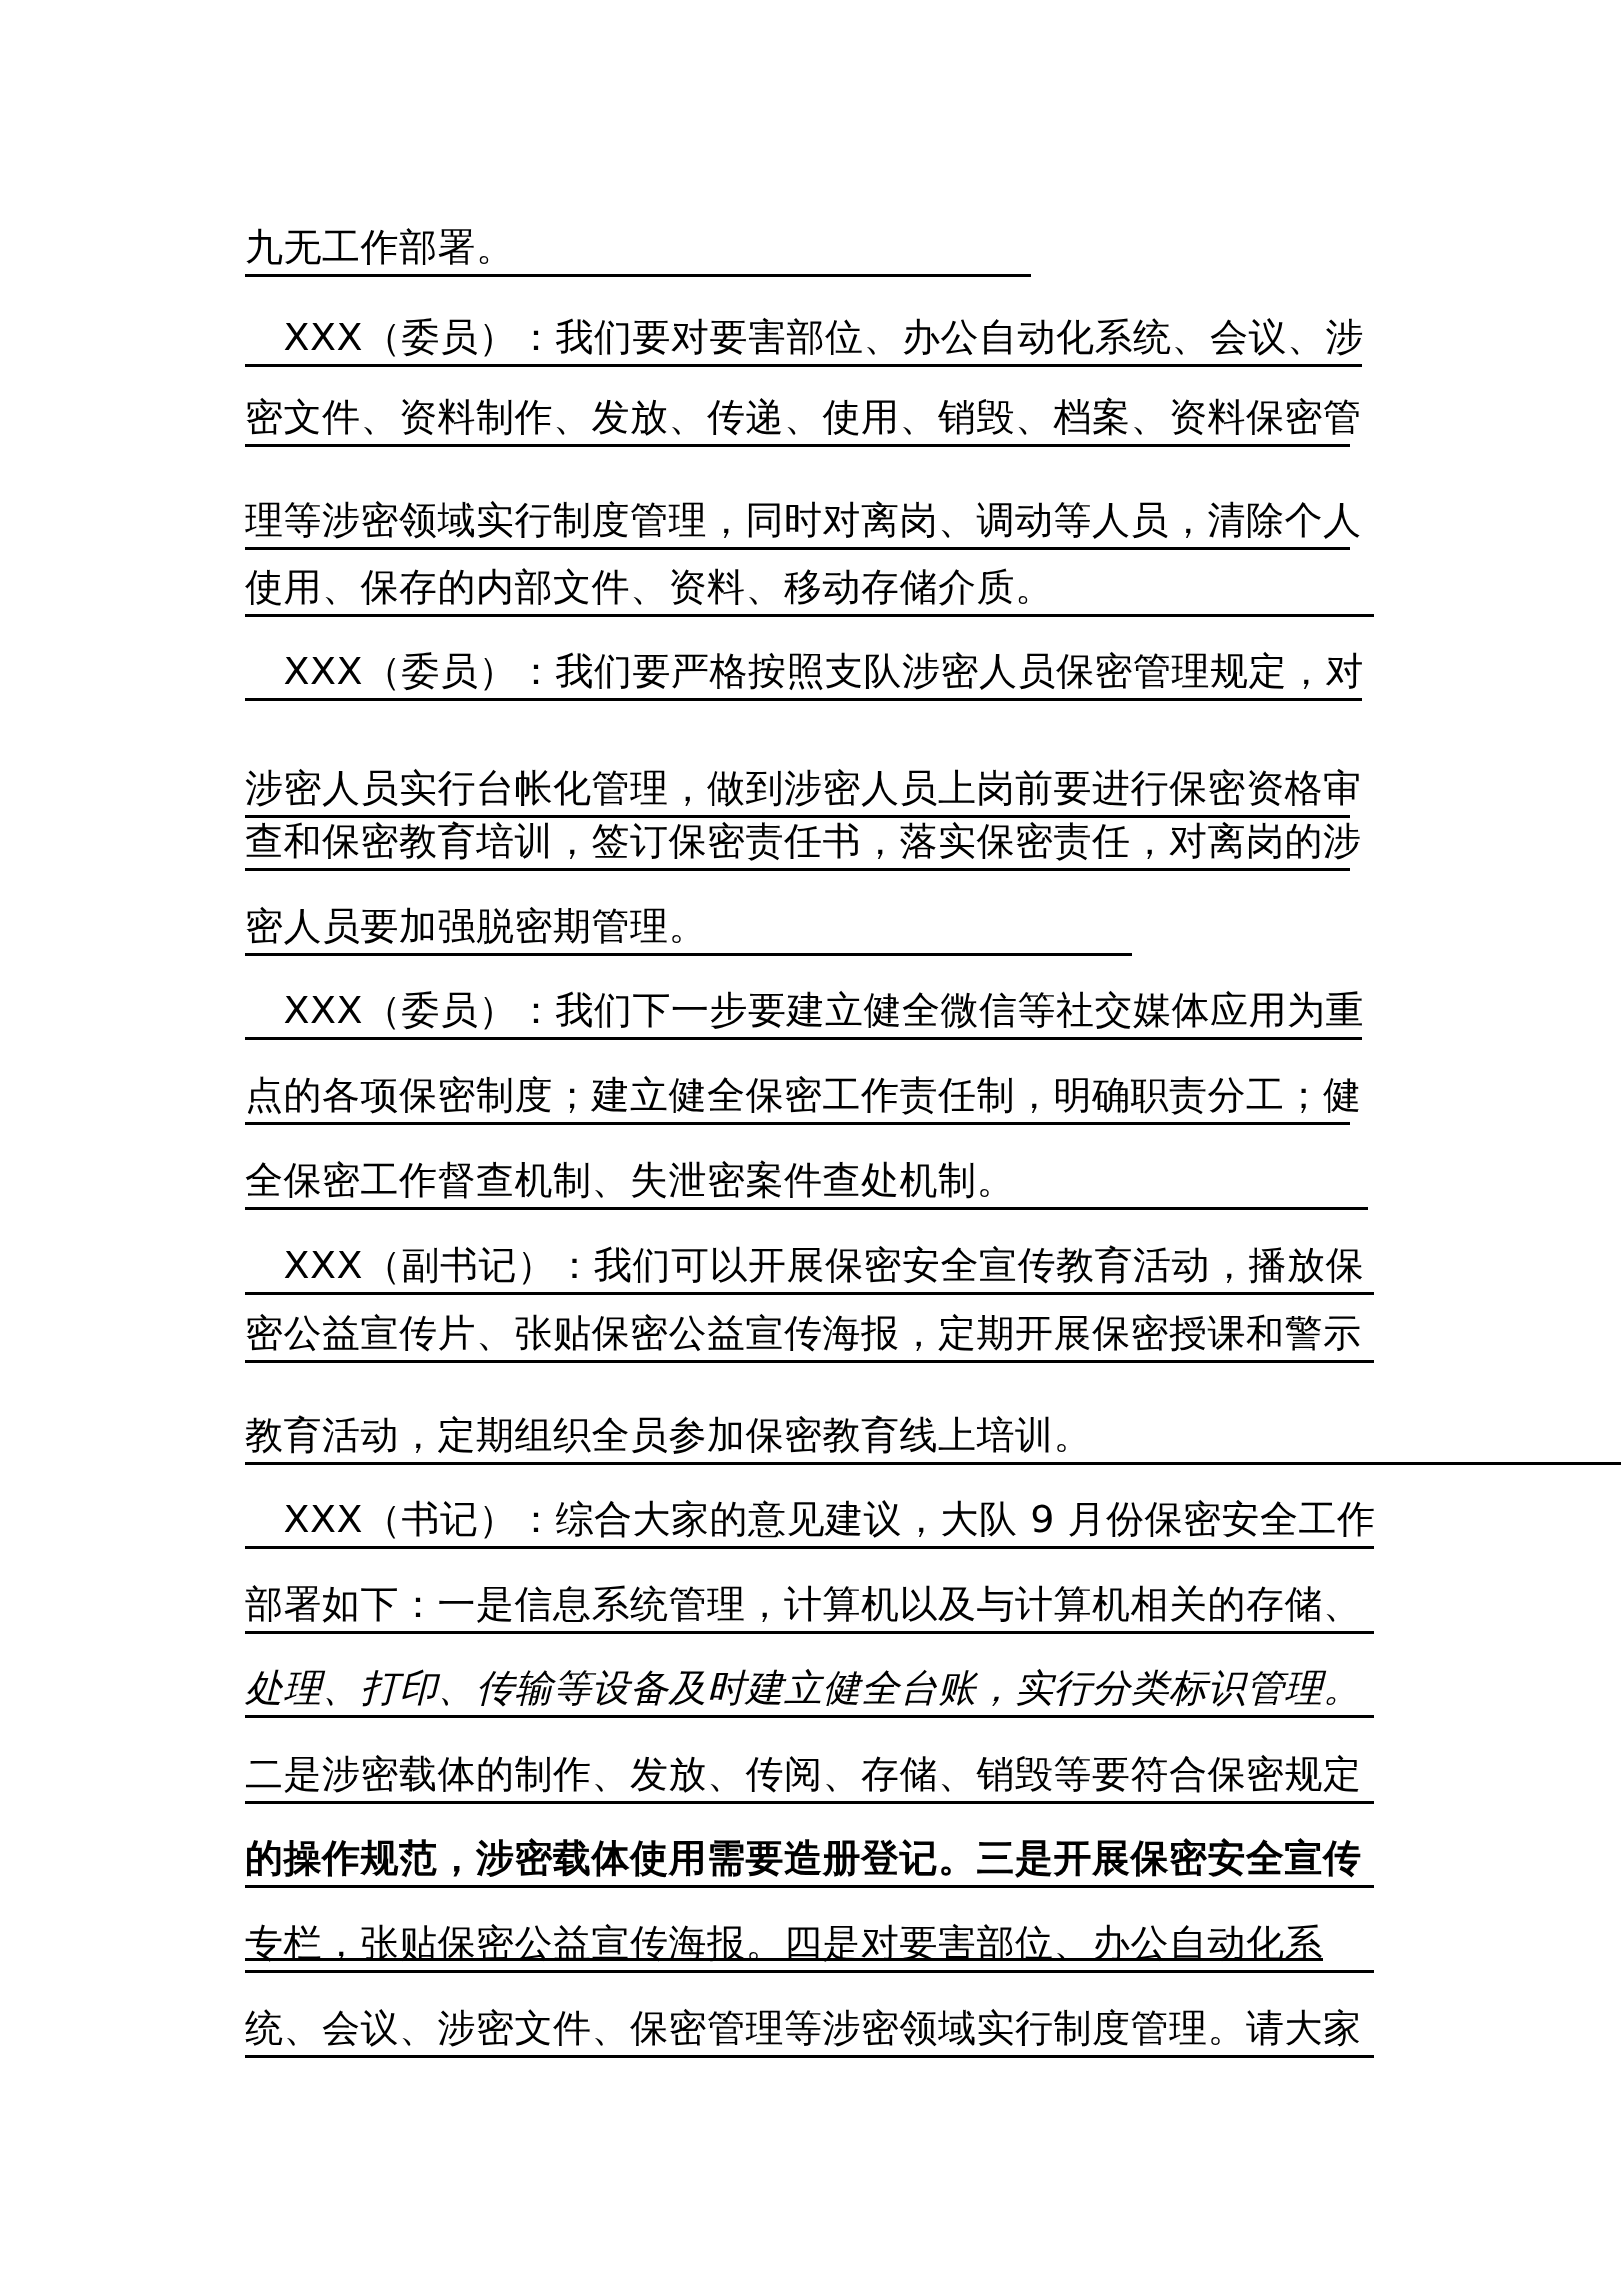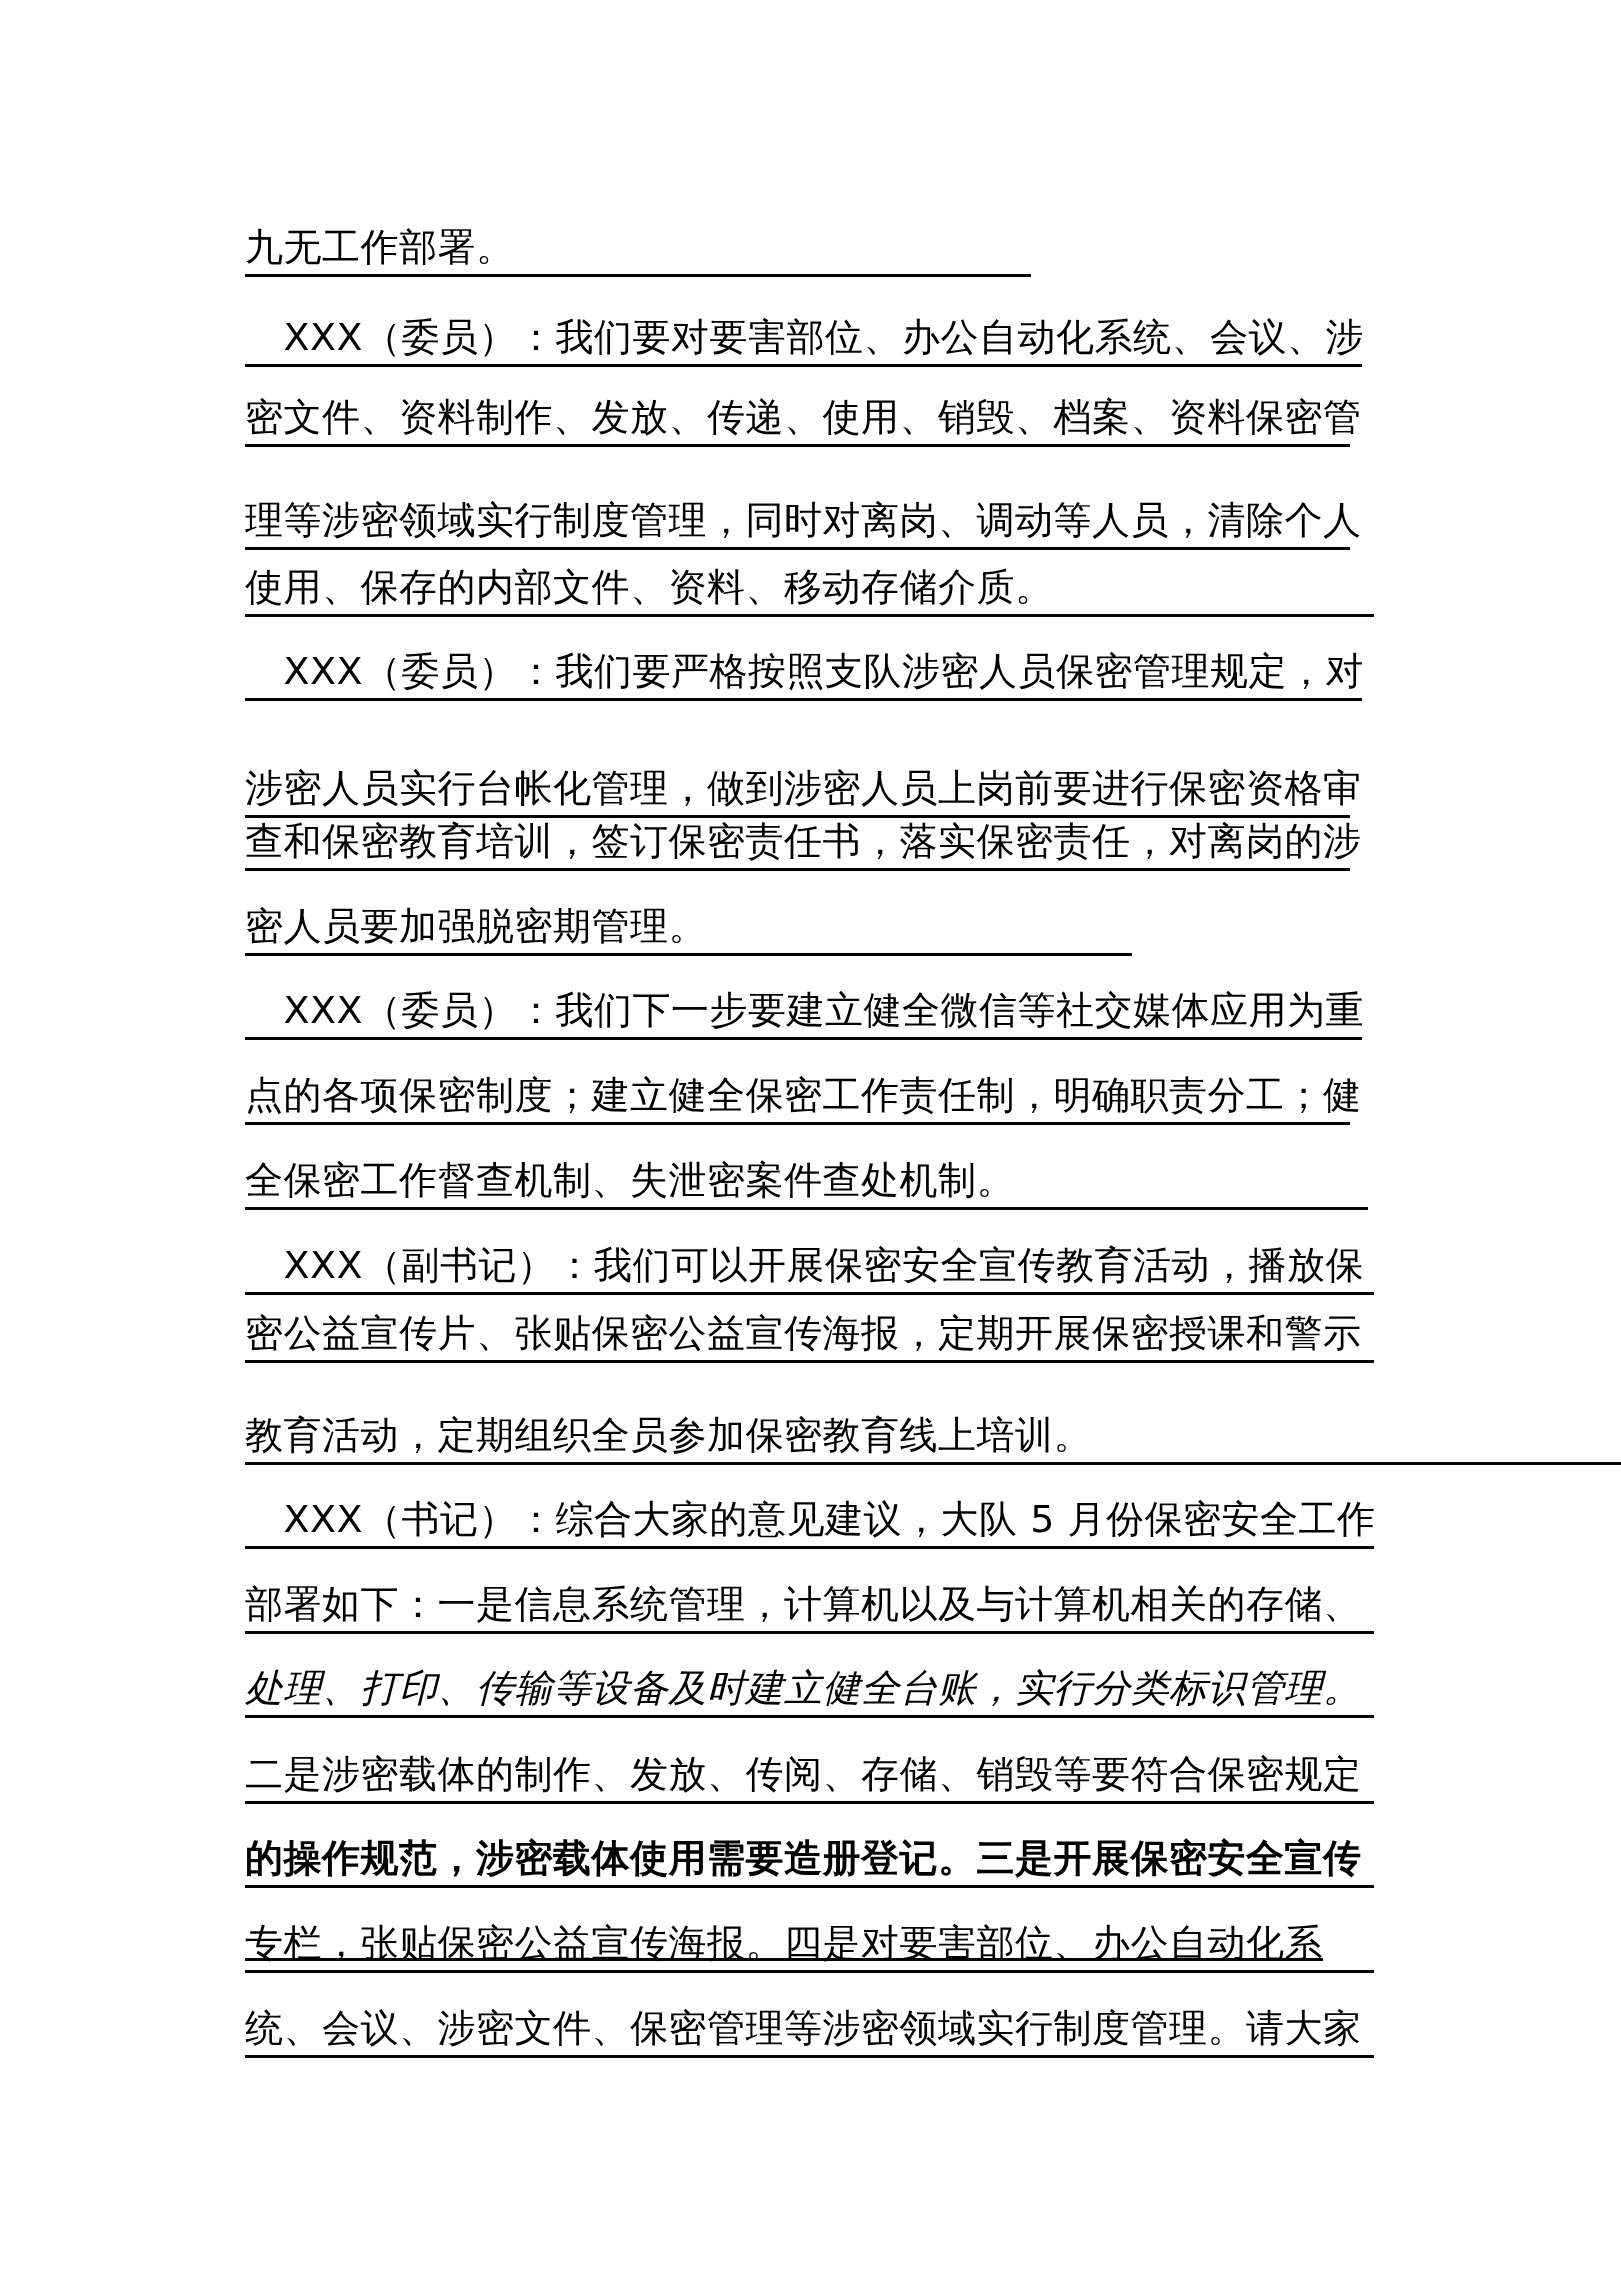--- a/index.html
+++ b/index.html
@@ -22,21 +22,21 @@
   <div class="line" style="top: 642px; width: 1117px;"><span class="txt">　XXX（委员）：我们要严格按照支队涉密人员保密管理规定，对</span><span class="ul" style="width: 1117px;"></span></div>
   <div class="line" style="top: 727px; width: 1105px; margin-top: 32px;"><span class="txt">涉密人员实行台帐化管理，做到涉密人员上岗前要进行保密资格审</span><span class="ul" style="width: 1105px;"></span></div>
   <div class="line" style="top: 812px; width: 1105px;"><span class="txt">查和保密教育培训，签订保密责任书，落实保密责任，对离岗的涉</span><span class="ul" style="width: 1105px;"></span></div>
   <div class="line" style="top: 897px; width: 887px;"><span class="txt">密人员要加强脱密期管理。</span><span class="ul" style="width: 887px;"></span></div>
   <div class="line" style="top: 981px; width: 1117px;"><span class="txt">　XXX（委员）：我们下一步要建立健全微信等社交媒体应用为重</span><span class="ul" style="width: 1117px;"></span></div>
   <div class="line" style="top: 1066px; width: 1105px;"><span class="txt">点的各项保密制度；建立健全保密工作责任制，明确职责分工；健</span><span class="ul" style="width: 1105px;"></span></div>
   <div class="line" style="top: 1151px; width: 1123px;"><span class="txt">全保密工作督查机制、失泄密案件查处机制。</span><span class="ul" style="width: 1123px;"></span></div>
   <div class="line" style="top: 1236px; width: 1129px;"><span class="txt">　XXX（副书记）：我们可以开展保密安全宣传教育活动，播放保</span><span class="ul" style="width: 1129px;"></span></div>
   <div class="line" style="top: 1304px; width: 1129px;"><span class="txt">密公益宣传片、张贴保密公益宣传海报，定期开展保密授课和警示</span><span class="ul" style="width: 1129px;"></span></div>
   <div class="line" style="top: 1406px; width: 1376px;"><span class="txt">教育活动，定期组织全员参加保密教育线上培训。</span><span class="ul" style="width: 1376px;"></span></div>
-  <div class="line" style="top: 1490px; width: 1129px;"><span class="txt">　XXX（书记）：综合大家的意见建议，大队 5 月份保密安全工作</span><span class="ul" style="width: 1129px;"></span></div>
+  <div class="line" style="top: 1490px; width: 1129px;"><span class="txt">　XXX（书记）：综合大家的意见建议，大队 9 月份保密安全工作</span><span class="ul" style="width: 1129px;"></span></div>
   <div class="line" style="top: 1575px; width: 1129px;"><span class="txt">部署如下：一是信息系统管理，计算机以及与计算机相关的存储、</span><span class="ul" style="width: 1129px;"></span></div>
   <div class="line" style="top: 1659px; width: 1129px; font-style: italic;"><span class="txt">处理、打印、传输等设备及时建立健全台账，实行分类标识管理。</span><span class="ul" style="width: 1129px;"></span></div>
   <div class="line" style="top: 1745px; width: 1129px;"><span class="txt">二是涉密载体的制作、发放、传阅、存储、销毁等要符合保密规定</span><span class="ul" style="width: 1129px;"></span></div>
   <div class="line" style="top: 1829px; width: 1129px; font-weight: bold;"><span class="txt">的操作规范，涉密载体使用需要造册登记。三是开展保密安全宣传</span><span class="ul" style="width: 1129px;"></span></div>
   <div class="line" style="top: 1914px; width: 1129px; text-decoration: underline;"><span class="txt">专栏，张贴保密公益宣传海报。四是对要害部位、办公自动化系</span><span class="ul" style="width: 1129px;"></span></div>
   <div class="line" style="top: 1999px; width: 1129px;"><span class="txt">统、会议、涉密文件、保密管理等涉密领域实行制度管理。请大家</span><span class="ul" style="width: 1129px;"></span></div>
 </div>
 
 
 </body></html>

